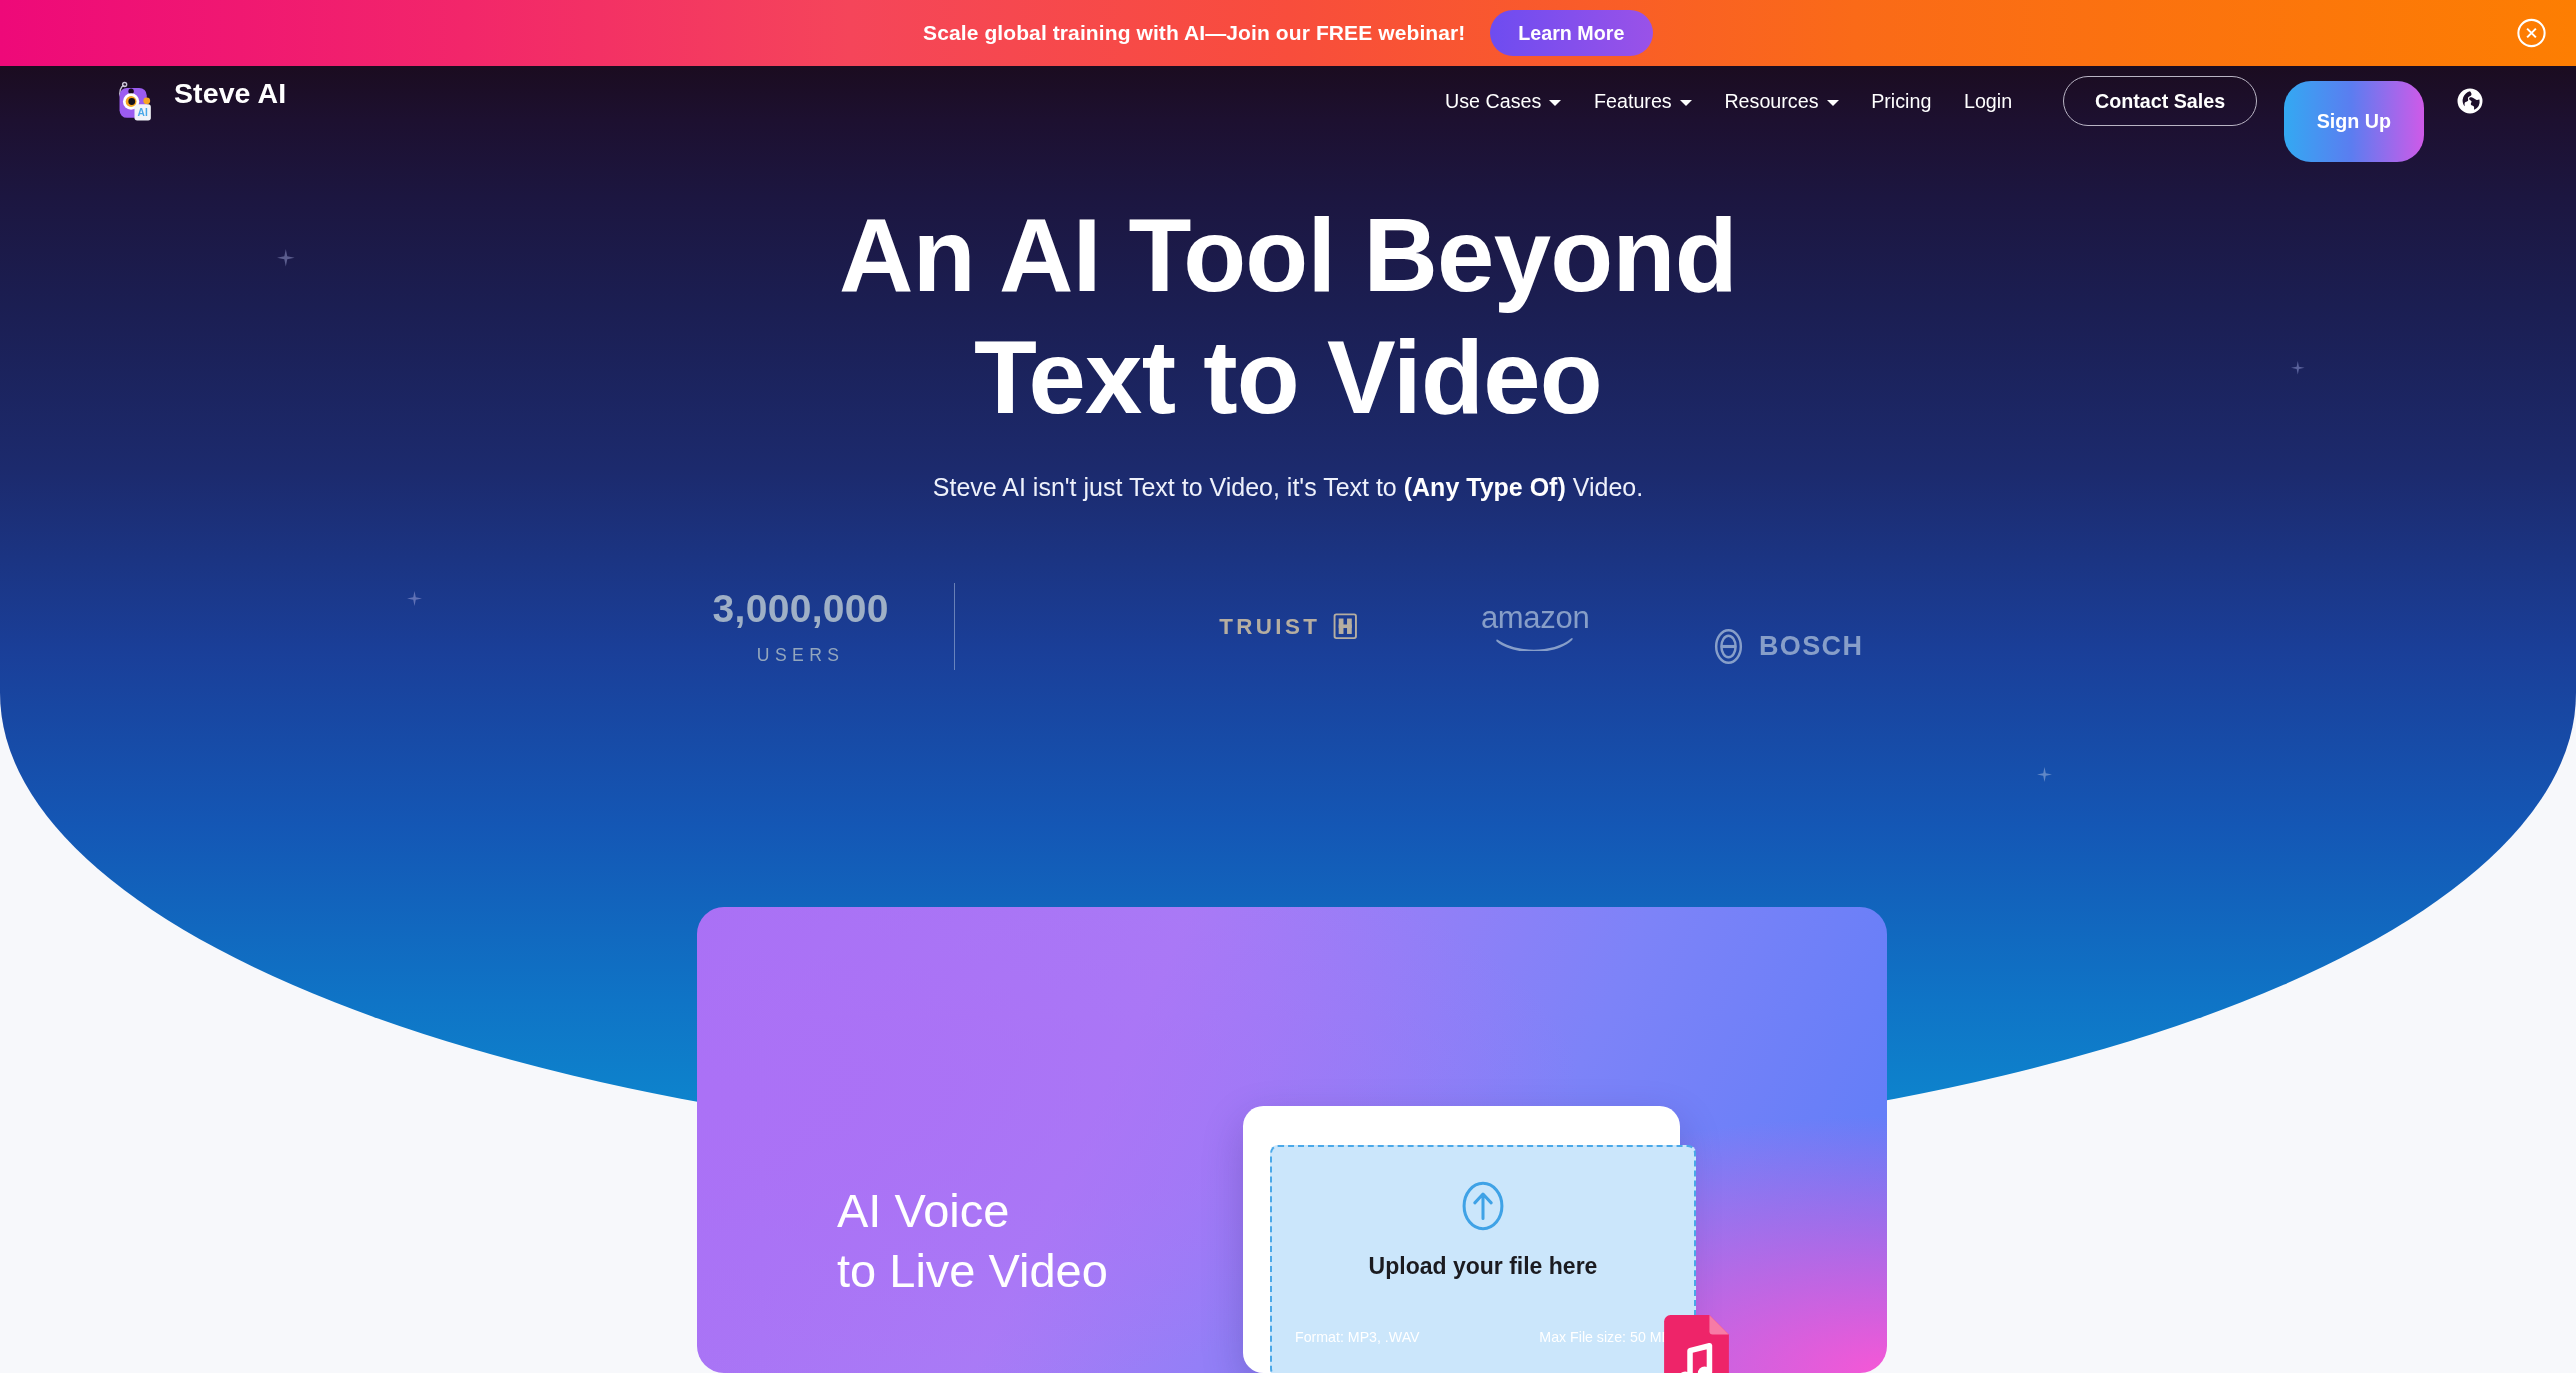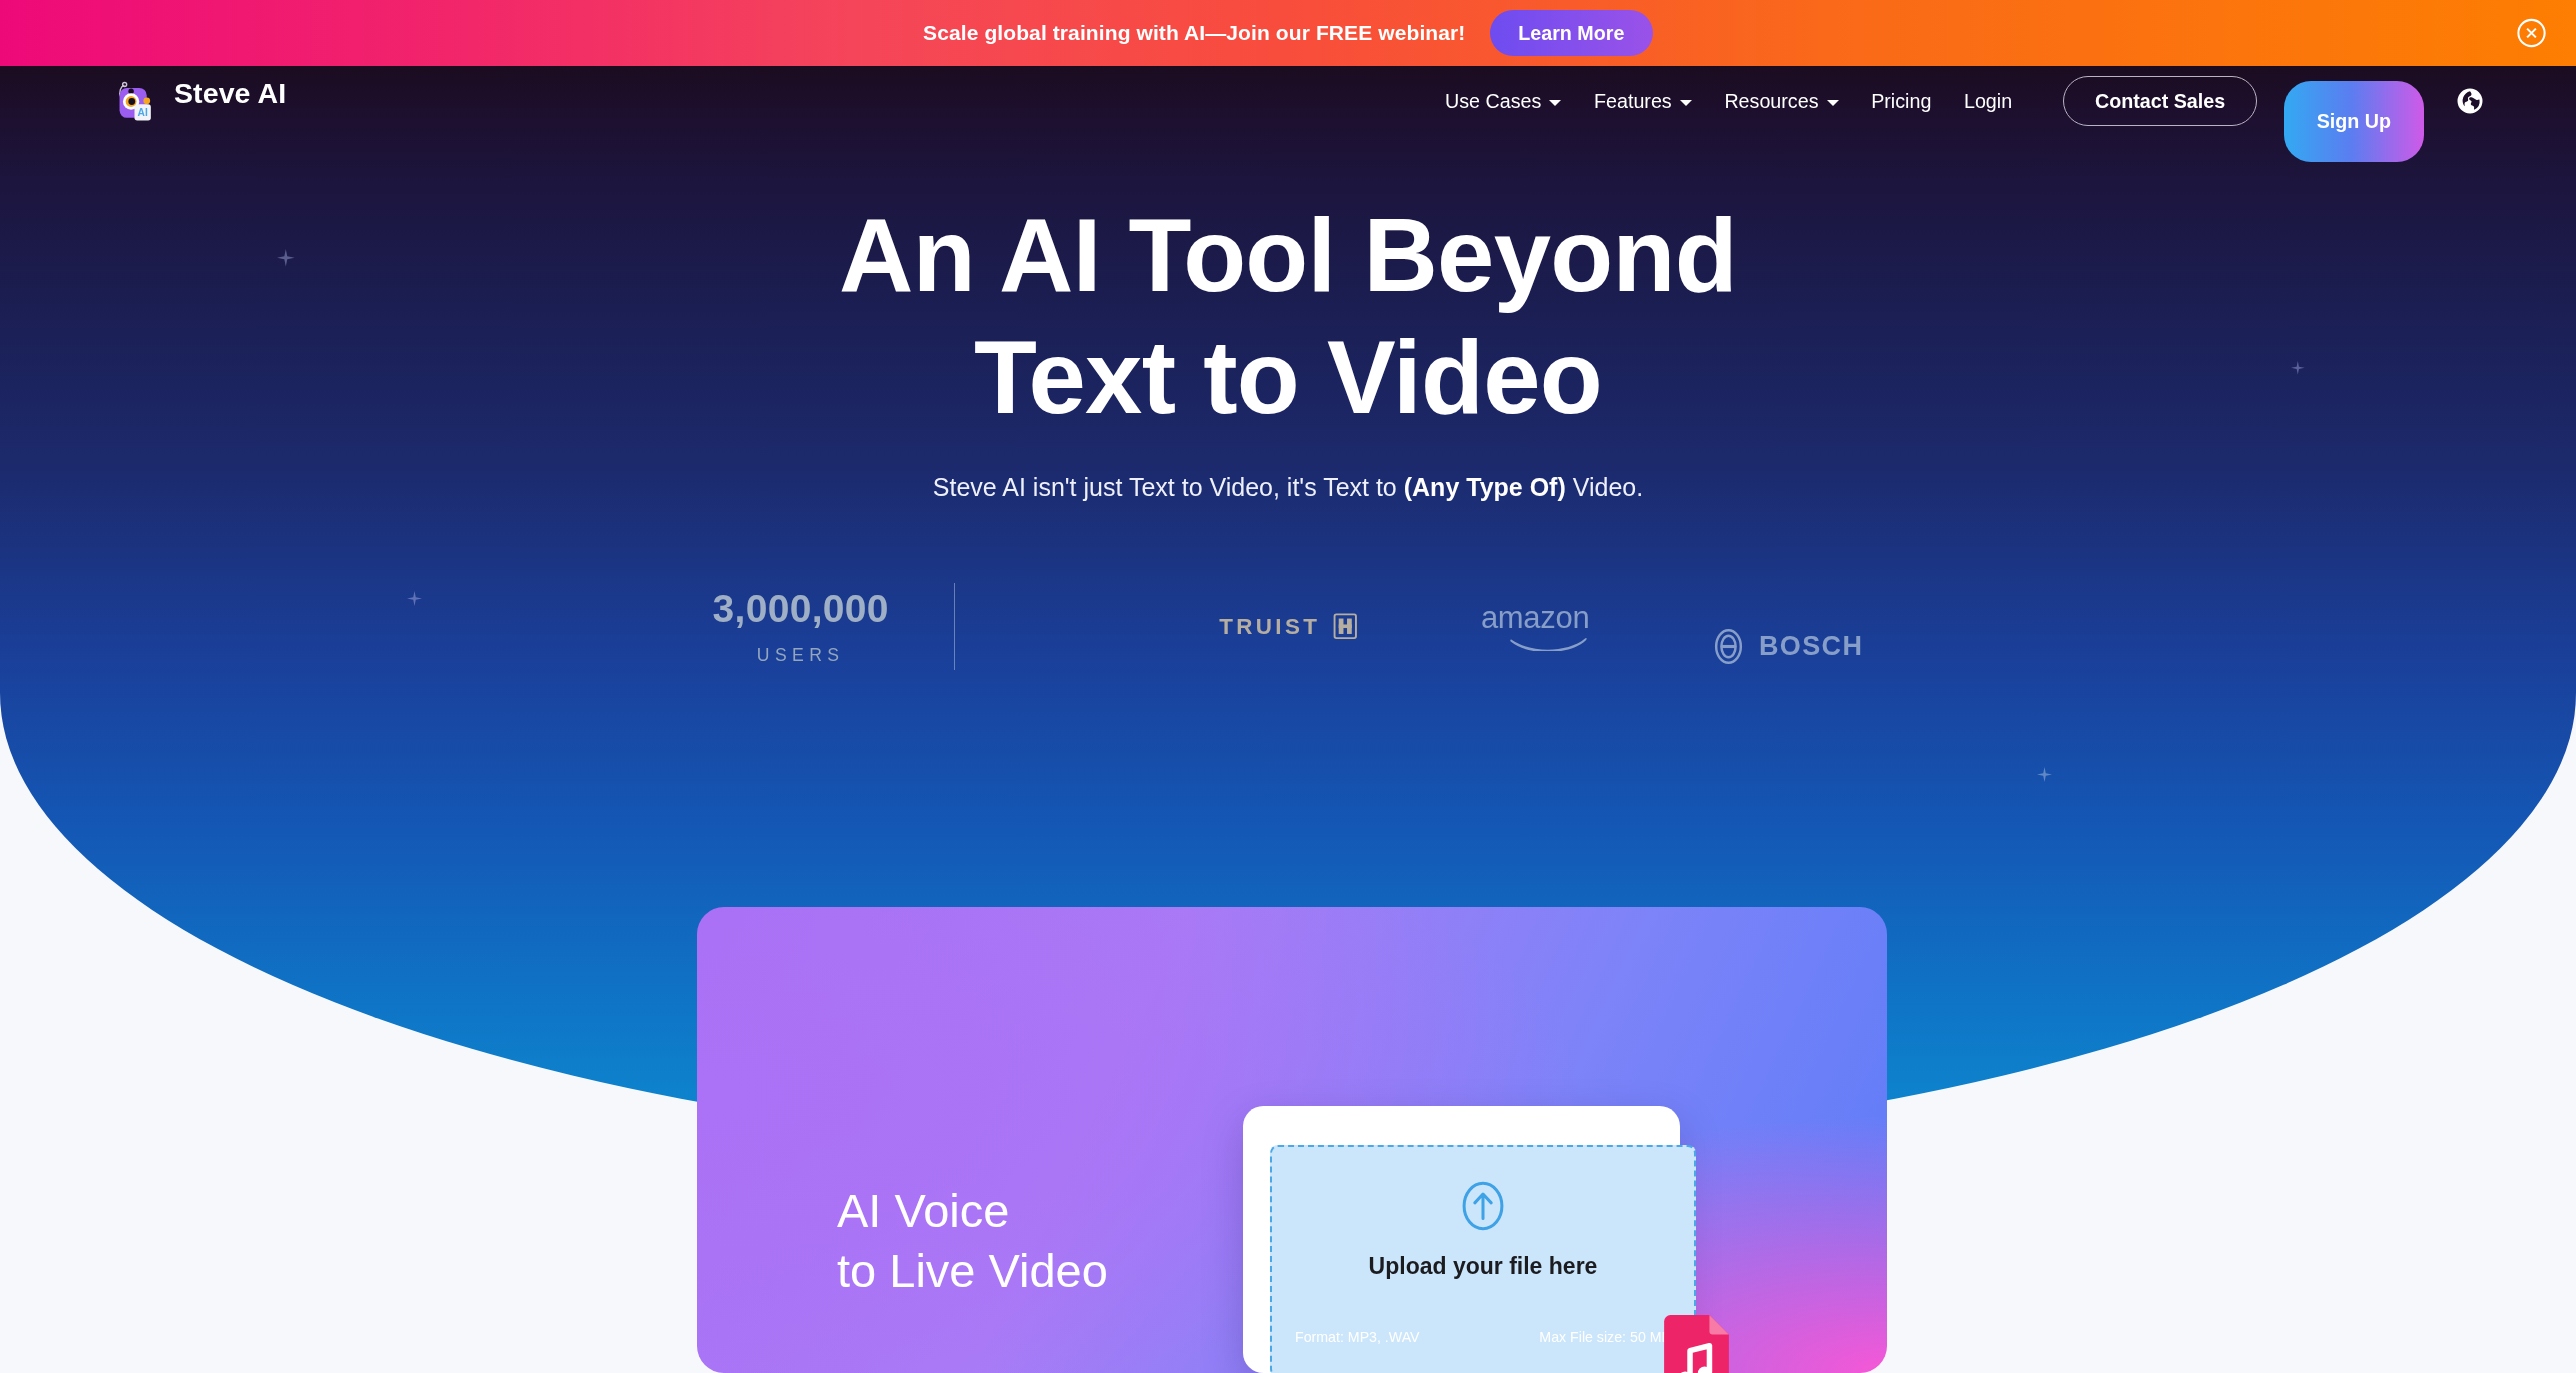--- a/index.html
+++ b/index.html
@@ -101,21 +101,21 @@
   .proof{ display:flex; align-items:center; justify-content:center; margin-top:81px; }
   .stat-block{ text-align:center; padding-right:65px; }
   .stat-value{ color:#9fb0c6; font-size:39px; font-weight:700; letter-spacing:0.3px; }
   .stat-label{ color:#93a6bd; font-size:17.6px; font-weight:500; letter-spacing:5.4px; margin-top:13.6px; }
   .divider{ width:1.4px; height:87px; background:rgba(200,215,235,.45); }
   .logos{ display:flex; align-items:center; gap:121px; padding-left:264px; }
   .logo-item{ opacity:.82; display:flex; align-items:center; }
 
   .logo-truist{ display:flex; align-items:center; gap:11px; color:#d8c7a4; }
   .logo-truist .tx{ font-size:22.4px; font-weight:600; letter-spacing:3.4px; }
-  .logo-amazon{ display:flex; flex-direction:column; align-items:flex-end; color:#9fb4d4; }
+  .logo-amazon{ display:flex; flex-direction:column; align-items:center; color:#9fb4d4; }
   .logo-amazon .tx{ font-size:31px; font-weight:400; letter-spacing:-0.3px; line-height:1; }
   .logo-bosch{ display:flex; align-items:center; gap:11.5px; color:#9fb4d4;margin-top:40px; }
   .logo-bosch .tx{ font-size:27px; font-weight:700; letter-spacing:1.4px; }
 
   
   .feature-card{
     position:absolute; left:697px; top:907px; width:1190px; height:466px;
     border-radius:27px; z-index:22; overflow:hidden;
     background:
       radial-gradient(ellipse 85% 95% at 100% 100%, #f657d6 0%, rgba(246,87,214,0) 58%),

